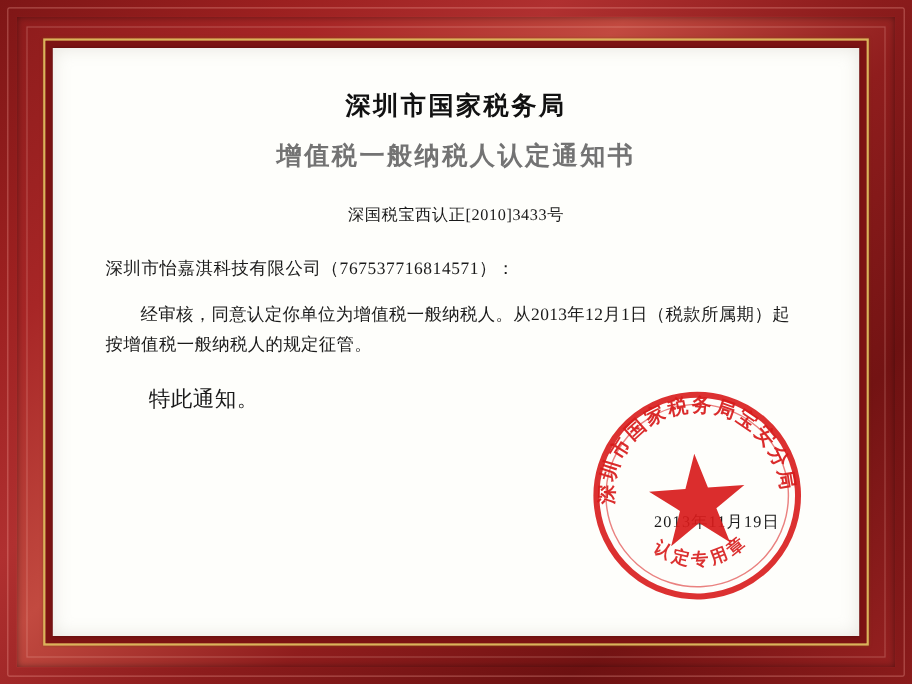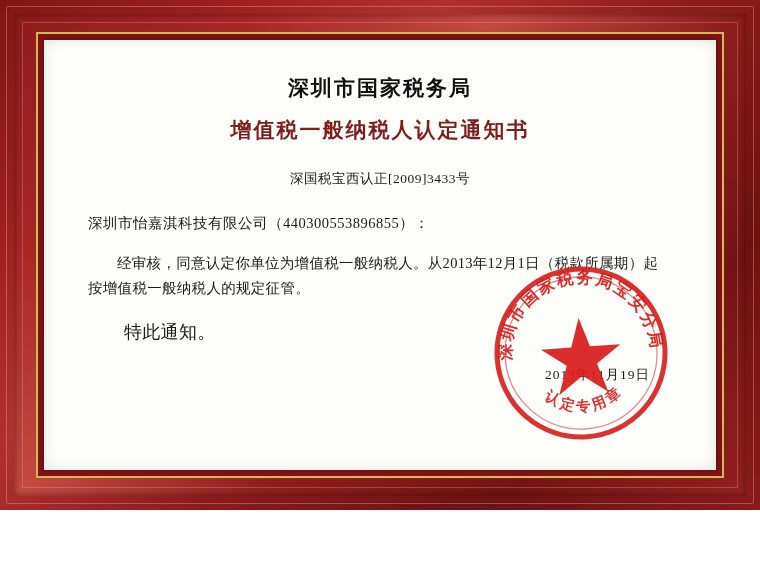--- a/index.html
+++ b/index.html
@@ -12,21 +12,21 @@
     height: 570px;
     font-family: "Liberation Serif", "DejaVu Serif", serif;
     overflow: hidden;
   }
 
   
   .frame-outer {
     position: absolute;
     left: 0; top: 0;
     width: 760px;
-    height: 510px;
+    height: 570px;
     box-sizing: border-box;
     background: linear-gradient(135deg, #7e1616 0%, #9c2020 18%, #b03030 35%, #8c1c1c 55%, #6d1111 78%, #8a1b1b 100%);
     padding: 30px;
   }
   .frame-bevel-1 {
     position: absolute;
     left: 6px; top: 6px;
     right: 6px; bottom: 6px;
     border: 1px solid rgba(255,180,170,0.35);
     border-radius: 2px;
@@ -89,21 +89,21 @@
     letter-spacing: 2px;
     margin-top: 14px;
     color: #111;
   }
   .title-2 {
     text-align: center;
     font-size: 21px;
     font-weight: bold;
     letter-spacing: 2px;
     margin-top: 14px;
-    color: #7f1d1d;
+    color: #737373;
   }
   .doc-number {
     text-align: center;
     font-size: 13.5px;
     margin-top: 26px;
     letter-spacing: 0.5px;
     color: #1a1a1a;
   }
   .recipient {
     font-size: 14.5px;
@@ -155,23 +155,23 @@
   <div class="gold-line"></div>
   <div class="mat-dark"></div>
 
   <div class="paper">
     <div class="doc-body">
 
       <div class="title-1">深圳市国家税务局</div>
 
       <div class="title-2">增值税一般纳税人认定通知书</div>
 
-      <div class="doc-number">深国税宝西认正[2009]3433号</div>
-
-      <div class="recipient">深圳市怡嘉淇科技有限公司（440300553896855）：</div>
+      <div class="doc-number">深国税宝西认正[2010]3433号</div>
+
+      <div class="recipient">深圳市怡嘉淇科技有限公司（767537716814571）：</div>
 
       <div class="para">经审核，同意认定你单位为增值税一般纳税人。从2013年12月1日（税款所属期）起按增值税一般纳税人的规定征管。</div>
 
       <div class="para-closing">特此通知。</div>
 
       <div class="issue-date">2013年11月19日</div>
 
       <div class="seal">
         <svg width="190" height="190" viewBox="0 0 190 190" aria-hidden="true">
           <g transform="rotate(-4 95 95)">

